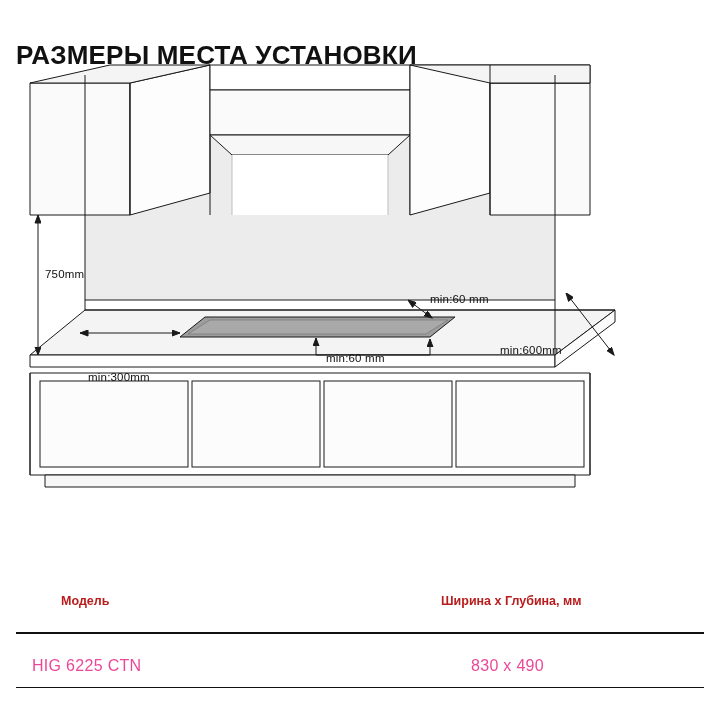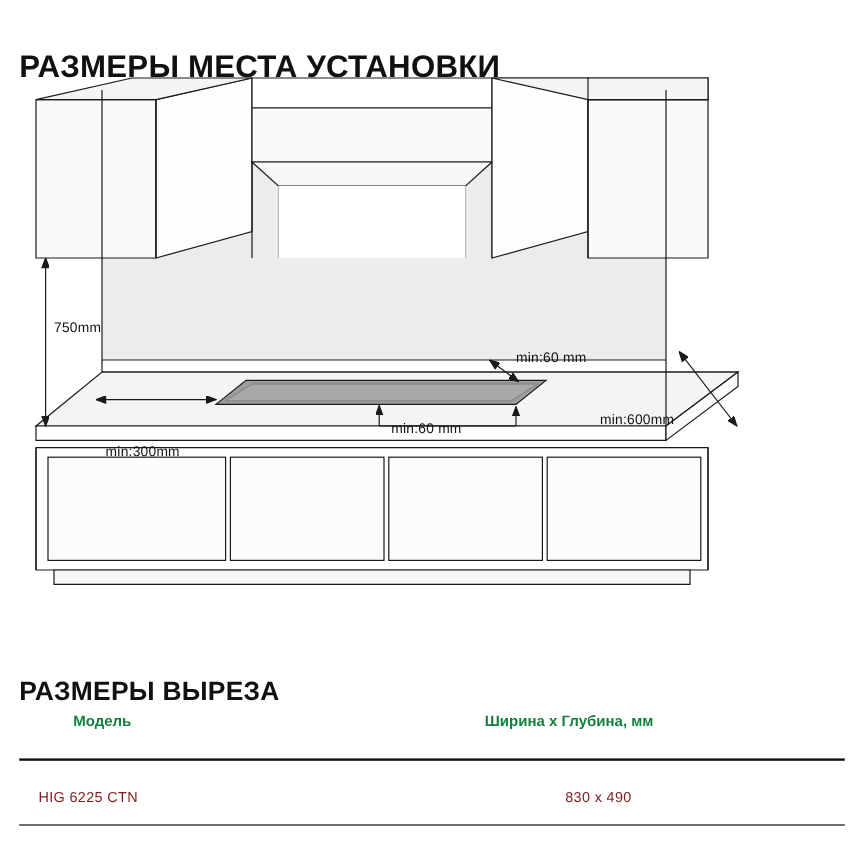--- a/index.html
+++ b/index.html
@@ -61,45 +61,45 @@
     width: 688px;
   }
   .thead {
     position: relative;
     height: 36px;
   }
   .th {
     position: absolute;
     font-size: 12.5px;
     font-weight: bold;
-    color: #15803d;
+    color: #b91c1c;
     top: 4px;
     white-space: nowrap;
   }
   .th-model { left: 45px; }
-  .th-size  { left: 388px; }
+  .th-size  { left: 425px; }
   .rule-thick {
     position: absolute;
     left: 0;
     top: 42px;
     width: 688px;
     height: 2px;
     background: #111;
   }
   .trow {
     position: absolute;
     top: 55px;
     left: 0;
     width: 688px;
     height: 42px;
   }
   .td {
     position: absolute;
-    font-size: 12px;
-    color: #7f1d1d;
+    font-size: 16px;
+    color: #ec4899;
     top: 12px;
     white-space: nowrap;
     letter-spacing: 0.3px;
   }
   .td-model { left: 16px; }
   .td-size  { left: 455px; }
   .rule-thin {
     position: absolute;
     left: 0;
     top: 42px;
@@ -193,21 +193,20 @@
 
     <span class="dim" style="left:430px; top:238px;">min:60 mm</span>
 
     <span class="dim" style="left:500px; top:265px;margin-top:24px;">min:600mm</span>
 
     <span class="dim" style="left:88px; top:288px;margin-top:28px;">min:300mm</span>
 
     <span class="dim" style="left:326px; top:297px;">min:60 mm</span>
   </div>
 
-  <h2 class="title" id="title-cutout">РАЗМЕРЫ ВЫРЕЗА</h2>
 
   <div class="table">
     <div class="thead">
       <span class="th th-model">Модель</span>
       <span class="th th-size">Ширина x Глубина, мм</span>
       <div class="rule-thick"></div>
     </div>
     <div class="trow">
       <span class="td td-model">HIG 6225 CTN</span>
       <span class="td td-size">830 x 490</span>

